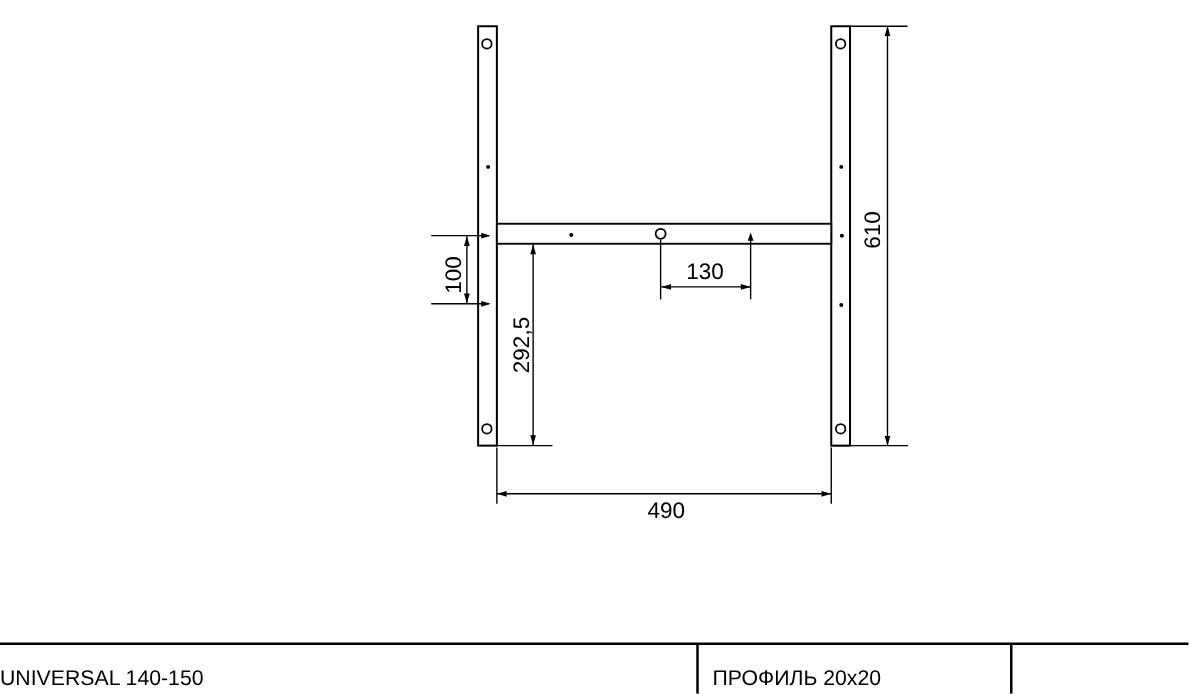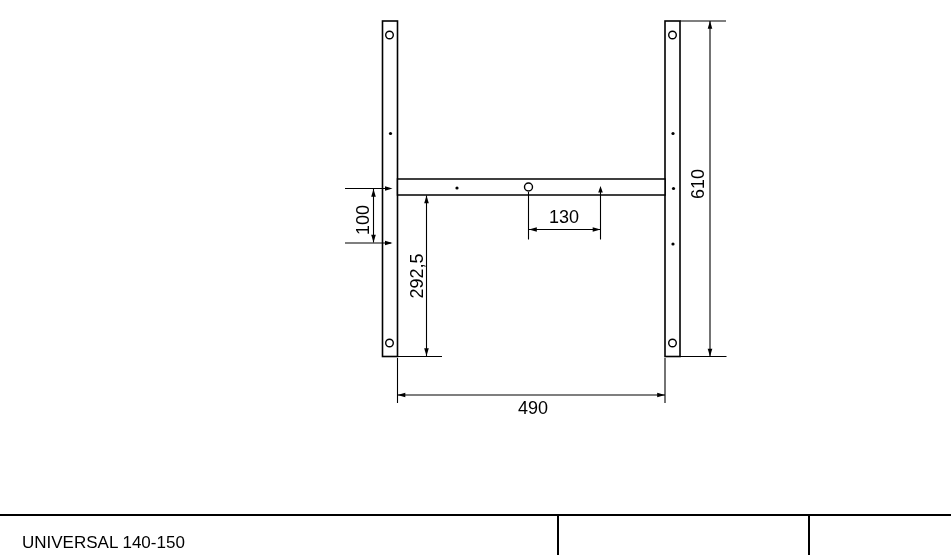--- a/index.html
+++ b/index.html
@@ -104,16 +104,17 @@
       <polygon points="710,21 707.7,28.8 712.3,28.8" fill="#000" stroke="none"></polygon>
       <polygon points="710,356.5 707.7,348.7 712.3,348.7" fill="#000" stroke="none"></polygon>
       <text x="704" y="184" text-anchor="middle" transform="rotate(-90 704 184)" stroke="none" fill="#000">610</text>
     </g>
   </svg>
 
   
   <div class="titlebar">
     <div class="tb-divider" style="left:557px;"></div>
     <div class="tb-divider" style="left:808px;"></div>
-    <div class="tb-text" style="left:22px;text-align:right;">UNIVERSAL 140-150</div>
+    <div class="tb-text" style="left:0;text-align:right;">UNIVERSAL 140-150</div>
+    <div class="tb-text" style="left:570px;">ПРОФИЛЬ 20x20</div>
   </div>
 
 </div>
 
 </body></html>

